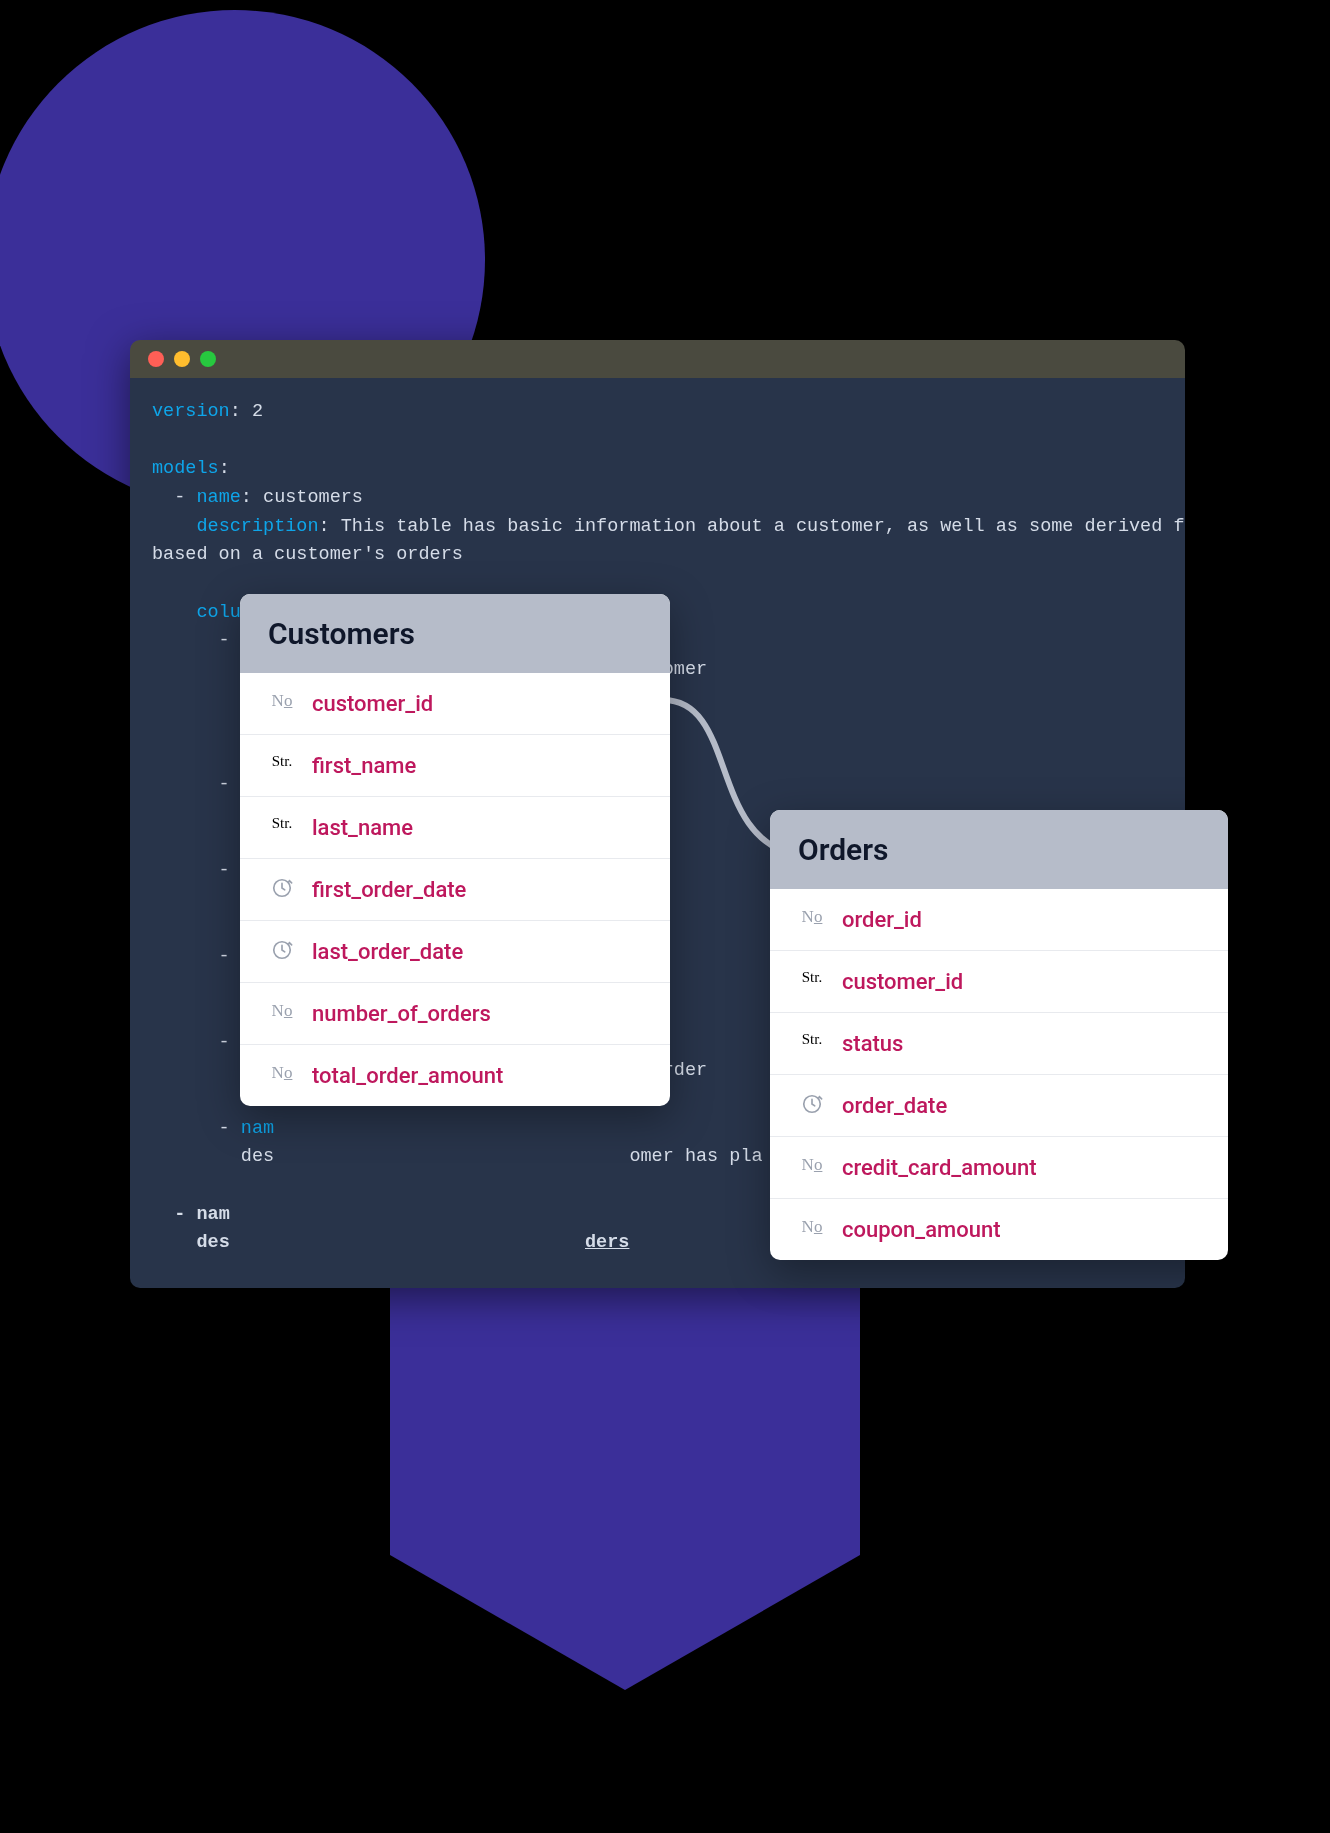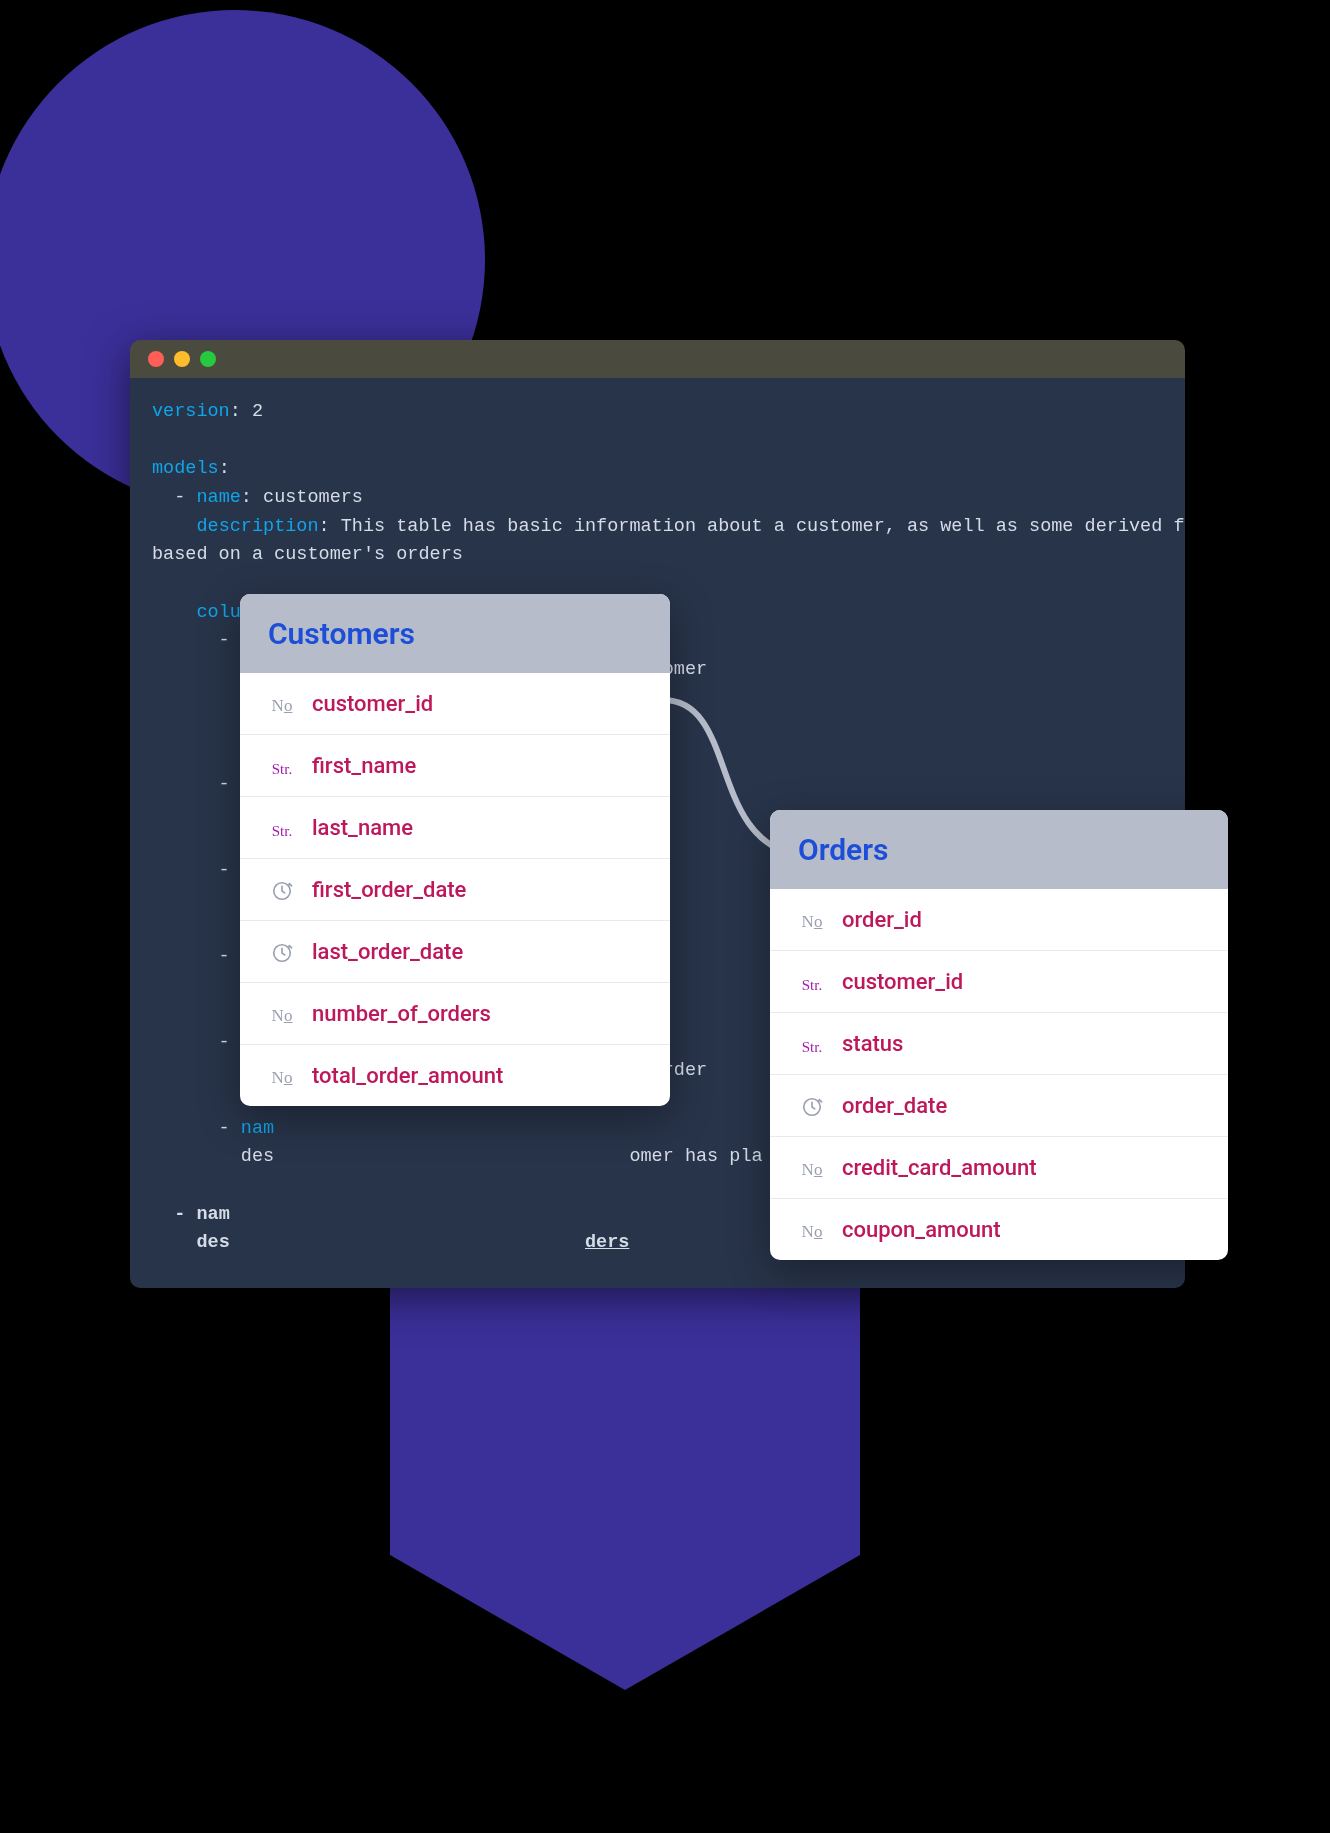--- a/index.html
+++ b/index.html
@@ -91,25 +91,25 @@
 .card-orders {
   top: 810px;
   left: 770px;
   width: 458px;
 }
 .card-header {
   background: #b6bcc9;
   padding: 22px 28px;
   font-size: 30px;
   font-weight: 600;
-  color: #1d4ed8;
+  color: #0f172a;
 }
 .card-row {
   display: flex;
-  align-items: flex-end;
+  align-items: flex-start;
   padding: 18px 26px;
   border-bottom: 1px solid #e8eaee;
 }
 .card-row:last-child { border-bottom: none; }
 .card-icon {
   width: 32px;
   display: flex;
   align-items: center;
   justify-content: center;
   color: #9aa1ae;
@@ -122,21 +122,21 @@
   font-weight: 500;
 }
 .type-num {
   font-family: Georgia, serif;
   font-size: 17px;
   color: #9aa1ae;
 }
 .type-str {
   font-family: Georgia, serif;
   font-size: 15px;
-  color: #a21caf;
+  color: #000000;
 }
 
 
 .connector {
   position: absolute;
   top: 680px;
   left: 658px;
   width: 160px;
   height: 180px;
   z-index: 3;

